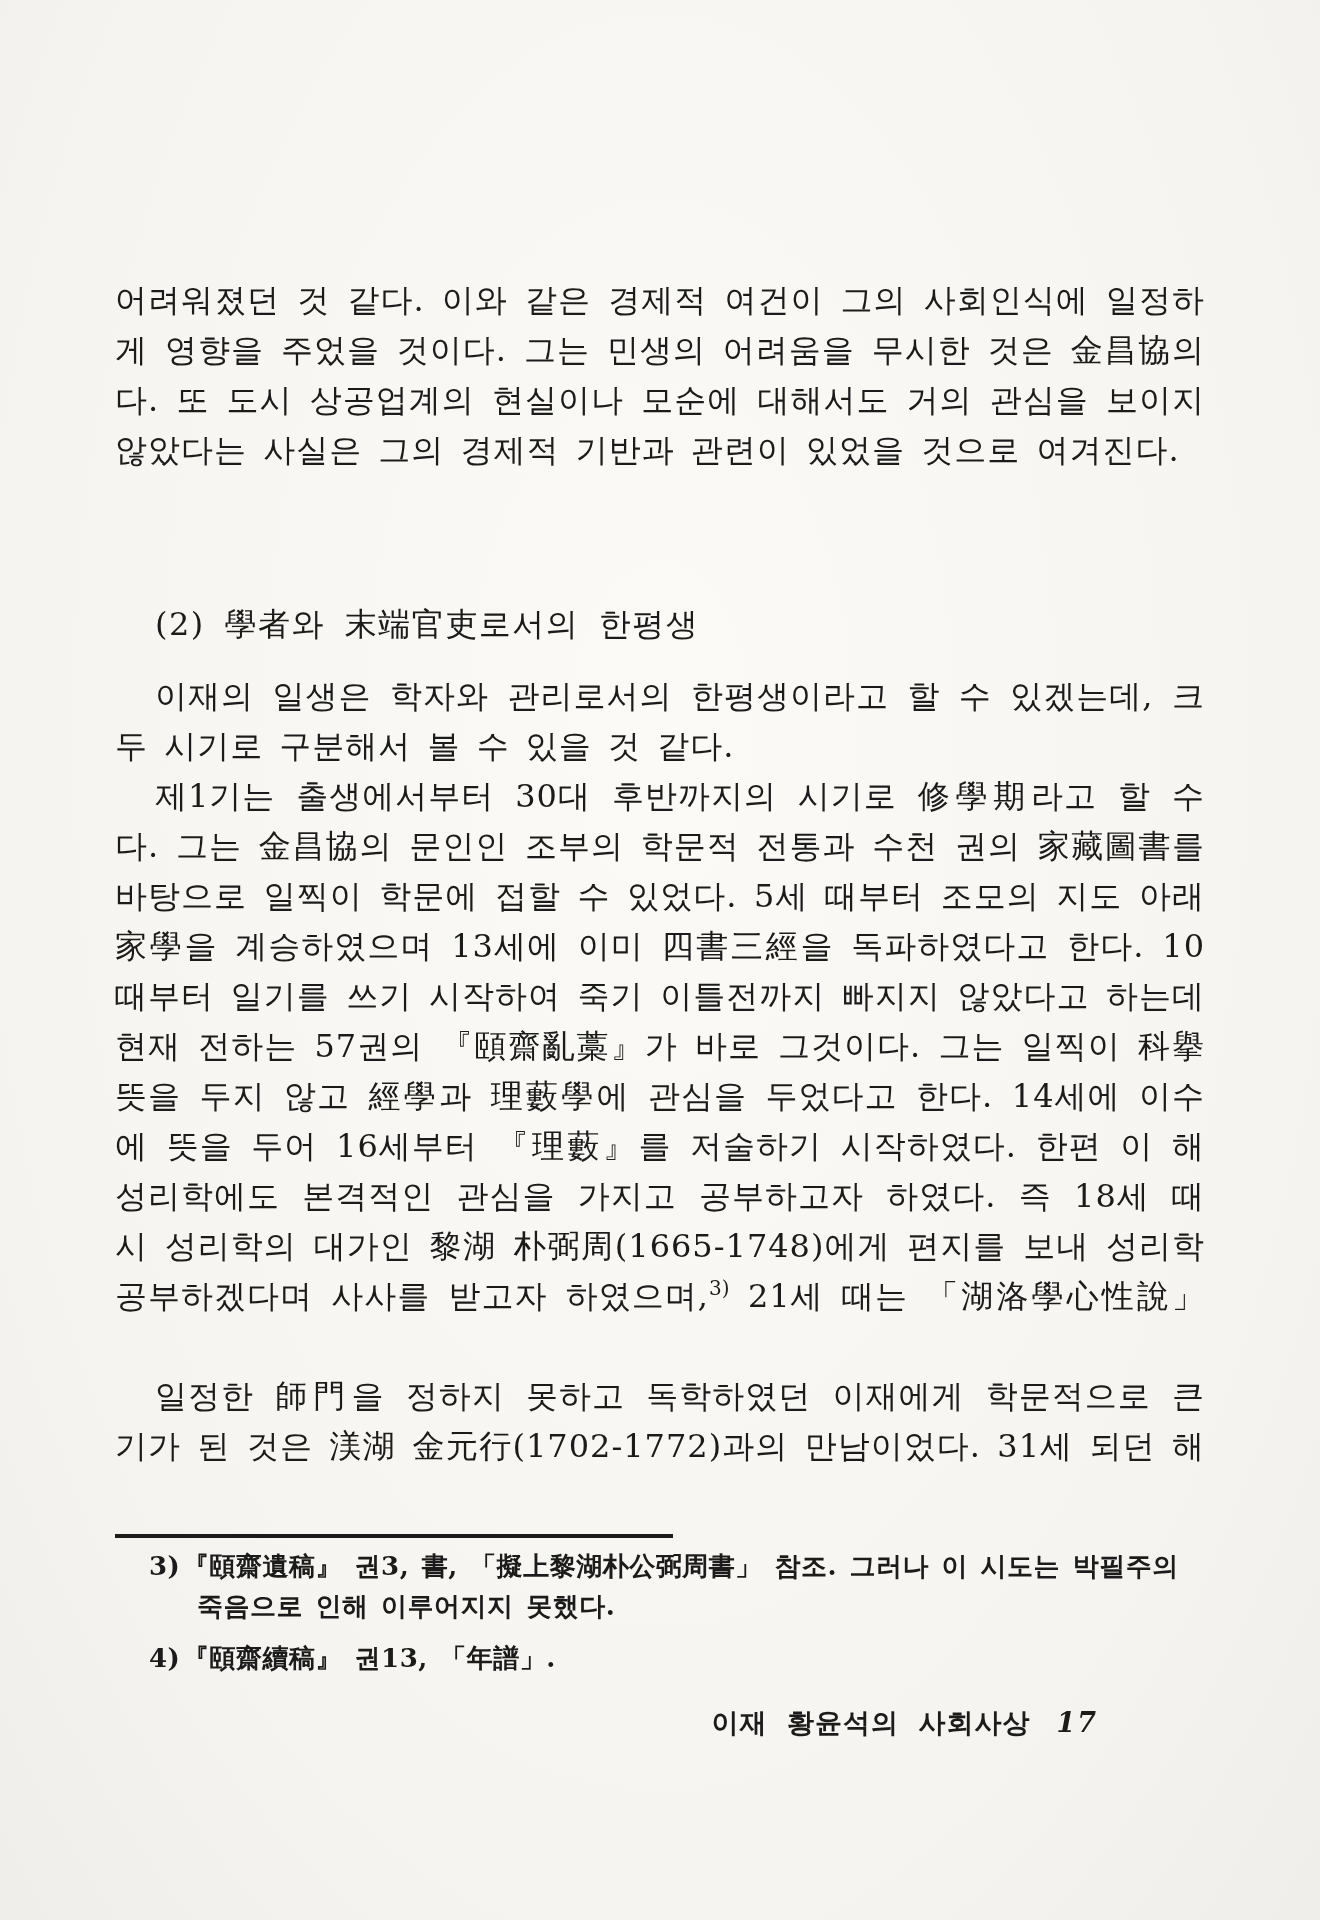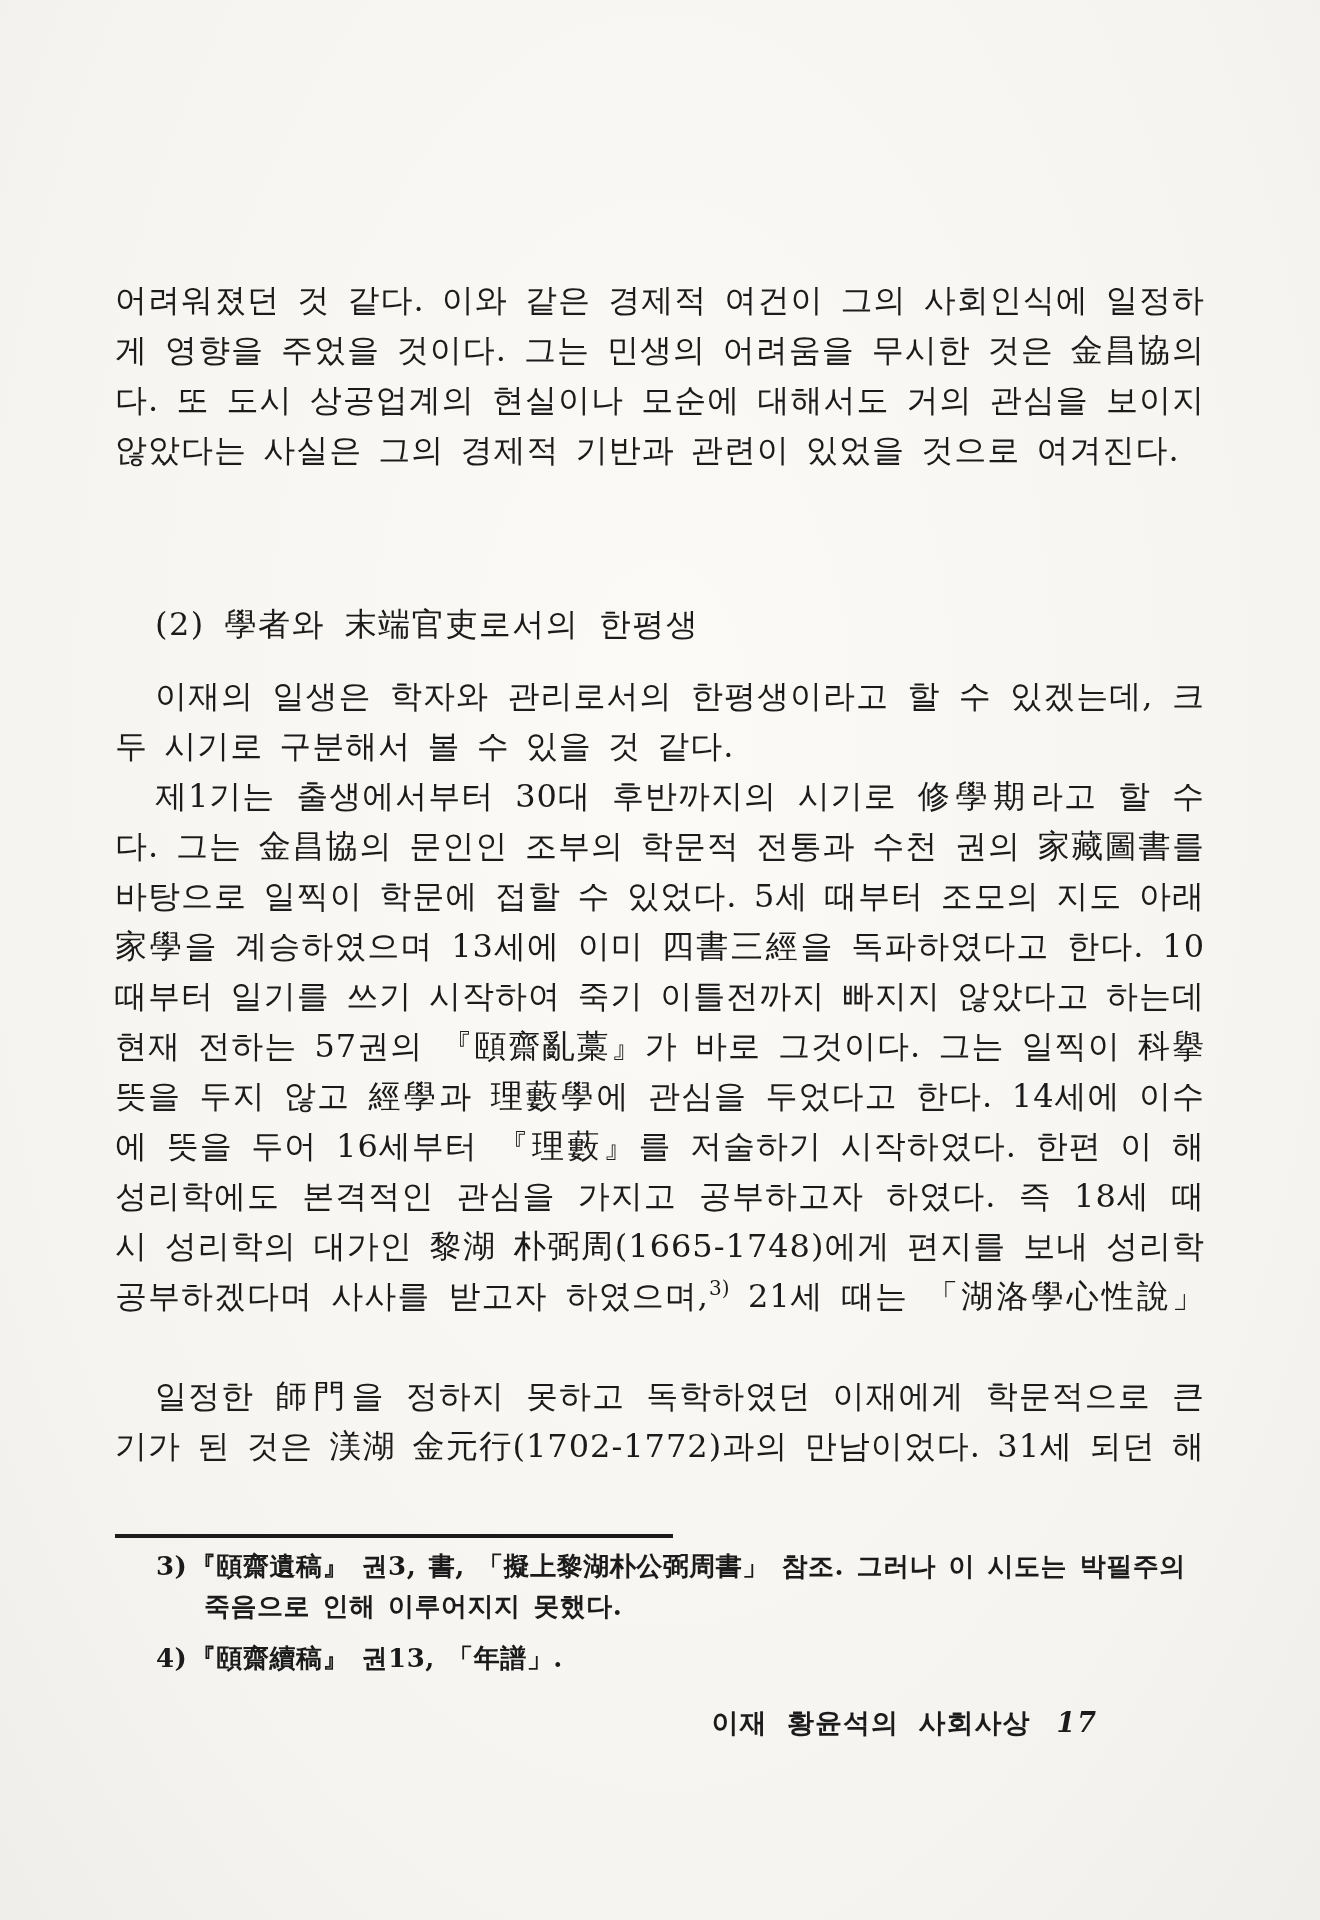--- a/index.html
+++ b/index.html
@@ -39,21 +39,21 @@
     letter-spacing: 1.5px; word-spacing: 8px;
     font-weight: 500;
     margin-top: 32px;
   }
   .fn-sep {
     position: absolute; left: 115px; top: 1534px;
     width: 558px; height: 4px;
     background: #1c1c1c;
   }
   .footnotes {
-    position: absolute; left: 116px; width: 1120px; top: 1546px;
+    position: absolute; left: 109px; width: 1120px; top: 1546px;
     font-size: 26px; line-height: 40px;
     font-weight: 600;
     letter-spacing: 0.5px; word-spacing: 3px;
   }
   .fn-line { height: 40px; overflow: hidden; padding-left: 40px; white-space: nowrap; }
   .fn-line .fn-marker { display: inline-block; min-width: 34px; }
   .fn-cont { padding-left: 88px; }
   .fn4-row { margin-top: 12px; }
   .footer {
     position: absolute; top: 1705px; right: 222px;

